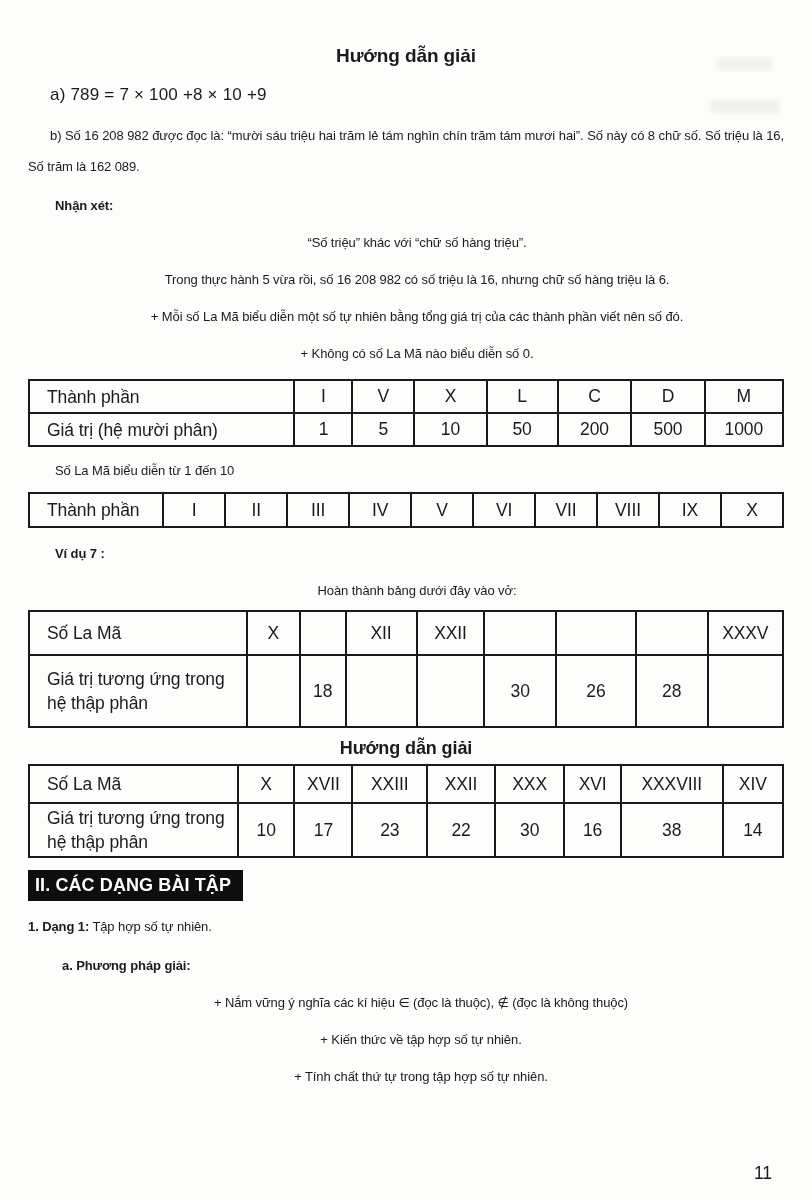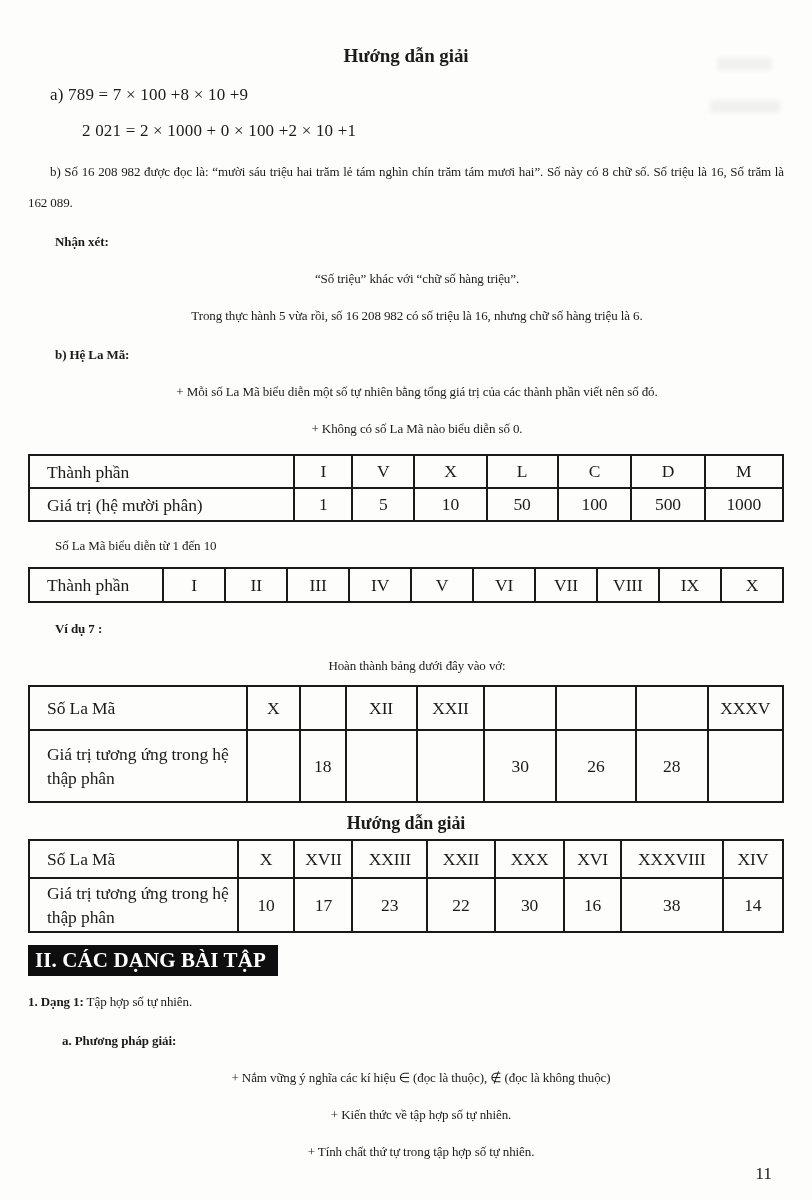--- a/index.html
+++ b/index.html
@@ -9,21 +9,20 @@
   .page {
     position: relative;
     width: 812px;
     height: 1200px;
     margin: 0 auto;
     background: #fdfdfc;
     color: #1b1b1b;
     overflow: hidden;
     padding: 44px 28px 0 28px;
     letter-spacing: -0.1px;
-    font-family: Liberation Serif, serif;
   }
 
   .center-heading {
     text-align: center;
     font-weight: bold;
     font-size: 19px;
     line-height: 24px;
   }
 
   p.body-line {
@@ -77,21 +76,21 @@
   .t4 { margin-top: 4px; }
   .t4 tr.r1 { height: 38px; }
   .t4 tr.r2 { height: 54px; }
 
   .banner {
     display: inline-block;
     margin-top: 12px;
     background: #0e0e0e;
     color: #ffffff;
     font-weight: bold;
-    font-size: 21px;
+    font-size: 18px;
     line-height: 20px;
     padding: 5px 12px 6px 7px;
     letter-spacing: 0.1px;
   }
 
   .page-number {
     position: absolute;
     right: 40px;
     bottom: 16px;
     font-size: 17.5px;
@@ -112,29 +111,27 @@
 <body>
 
 <div class="page">
 
   <div class="smudge smudge-1"></div>
   <div class="smudge smudge-2"></div>
 
   <div class="center-heading">Hướng dẫn giải</div>
 
   <p class="eq eq1">a) 789 = 7 × 100 +8 × 10 +9</p>
-  <p class="eq eq2">2 021 = 2 × 1000 + 0 × 100 +2 × 10 +1</p>
 
   <p class="body-line just indent mt10">b) Số 16 208 982 được đọc là: “mười sáu triệu hai trăm lẻ tám nghìn chín trăm tám mươi hai”. Số này có 8 chữ số. Số triệu là 16, Số trăm là 162 089.</p>
 
   <p class="body-line b ml27 mt8">Nhận xét:</p>
   <p class="body-line indent mt6">“Số triệu” khác với “chữ số hàng triệu”.</p>
   <p class="body-line just indent mt6">Trong thực hành 5 vừa rồi, số 16 208 982 có số triệu là 16, nhưng chữ số hàng triệu là 6.</p>
 
-  <p class="body-line b ml27 mt8">b) Hệ La Mã:</p>
   <p class="body-line just indent mt6">+ Mỗi số La Mã biểu diễn một số tự nhiên bằng tổng giá trị của các thành phần viết nên số đó.</p>
   <p class="body-line indent mt6">+ Không có số La Mã nào biểu diễn số 0.</p>
 
   <table class="grid t1">
     <colgroup>
       <col style="width:35.2%">
         <col style="width:7.7%">
         <col style="width:8.2%">
         <col style="width:9.6%">
       <col style="width:9.4%">
@@ -152,21 +149,21 @@
       <td>C</td>
       <td>D</td>
       <td>M</td>
     </tr>
     <tr>
       <td class="lbl">Giá trị (hệ mười phân)</td>
       <td>1</td>
       <td>5</td>
       <td>10</td>
       <td>50</td>
-      <td>100</td>
+      <td>200</td>
       <td>500</td>
       <td>1000</td>
     </tr>
   </tbody>
     </table>
 
   <p class="body-line ml27 mt8">Số La Mã biểu diễn từ 1 đến 10</p>
 
   <table class="grid t2">
     <colgroup>

